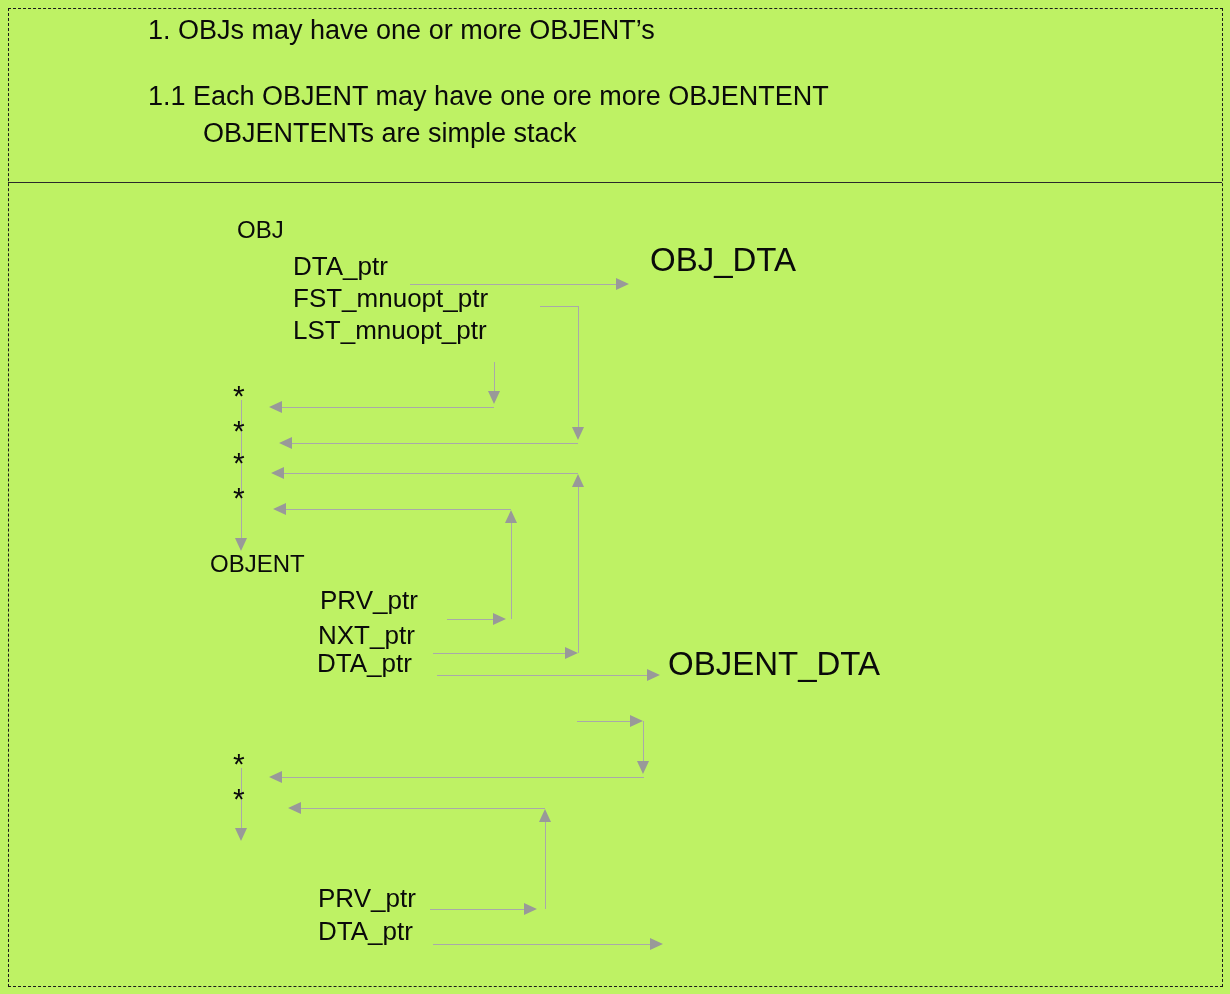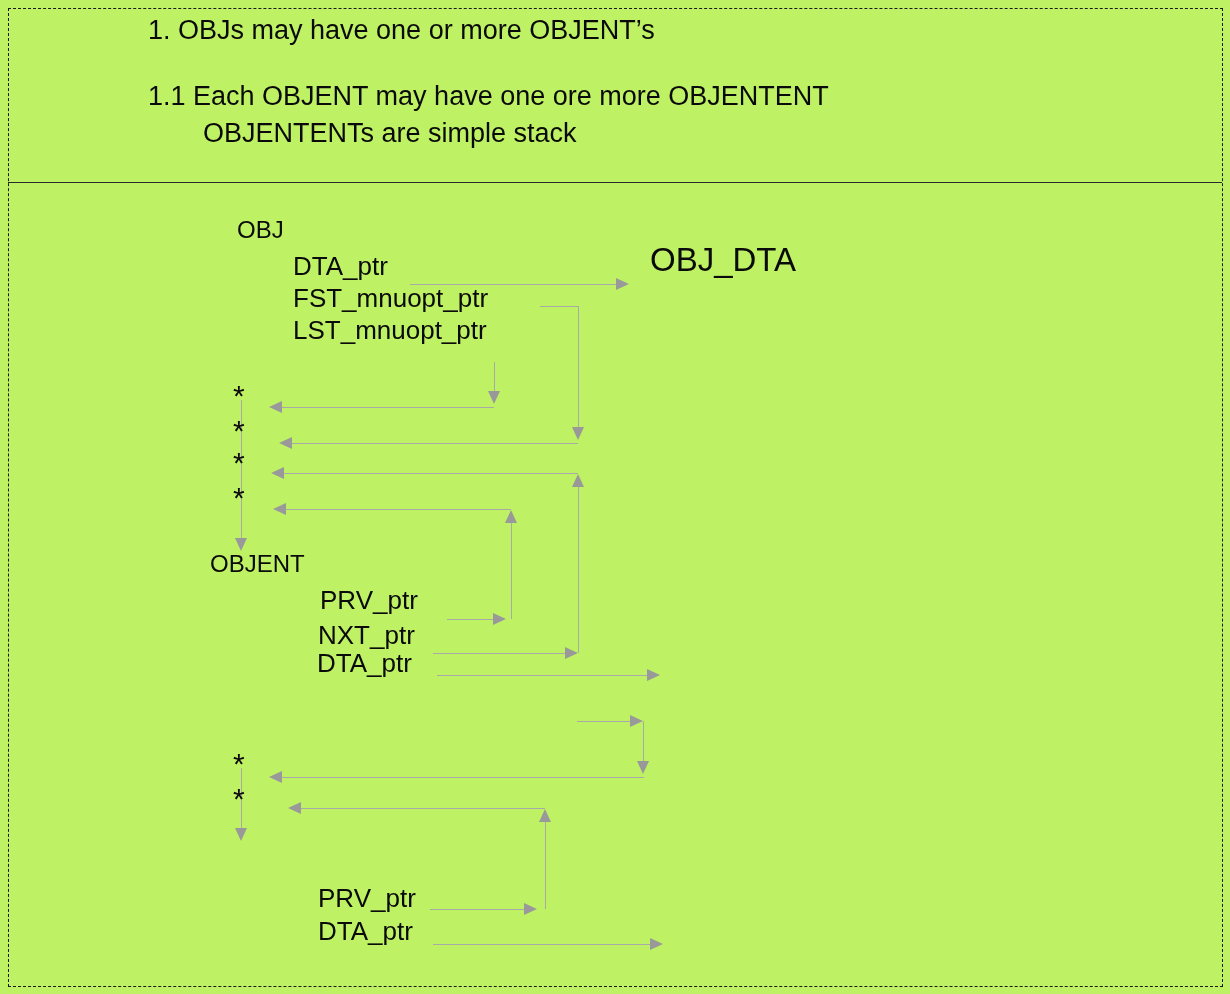--- a/index.html
+++ b/index.html
@@ -120,19 +120,20 @@
 
   <div class="lbl f30 b1">*</div>
   <div class="lbl f30 b2">*</div>
   <div class="lbl f30 b3">*</div>
   <div class="lbl f30 b4">*</div>
 
   <div class="lbl f28 t-objent">OBJENT</div>
   <div class="lbl f26 t-prv1">PRV_ptr</div>
   <div class="lbl f26 t-nxt">NXT_ptr</div>
   <div class="lbl f26 t-dta2">DTA_ptr</div>
+  <div class="lbl f33 t-objentdta">OBJENT_DTA</div>
 
   <div class="lbl f30 b5">*</div>
   <div class="lbl f30 b6">*</div>
 
   <div class="lbl f26 t-prv2">PRV_ptr</div>
   <div class="lbl f26 t-dta3">DTA_ptr</div>
 </div>
 
 </body></html>

